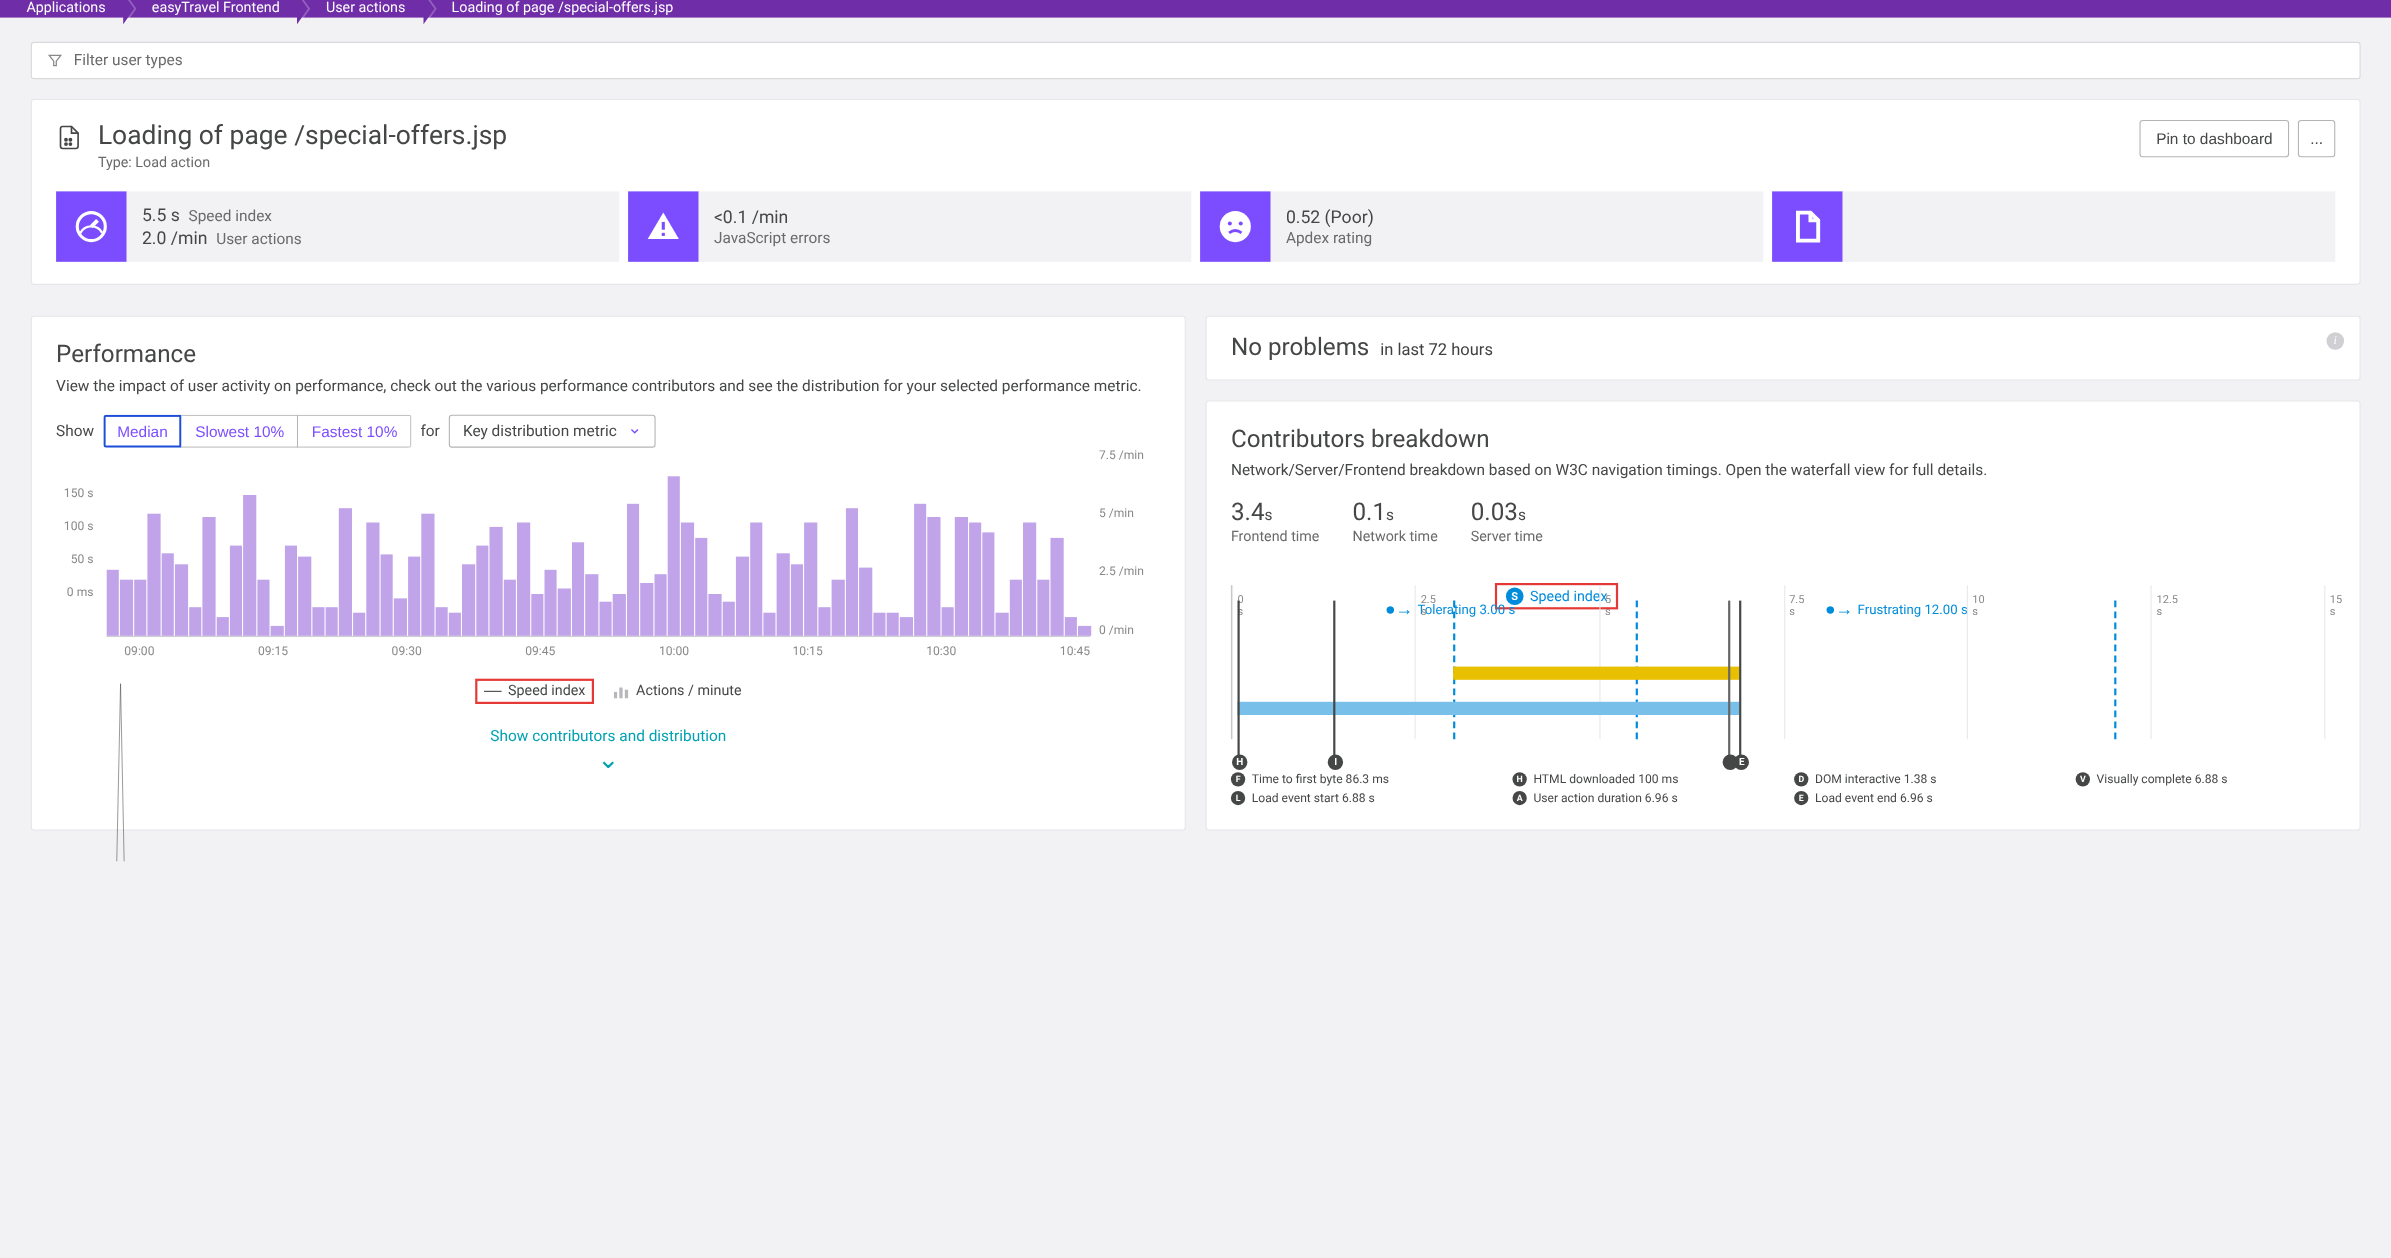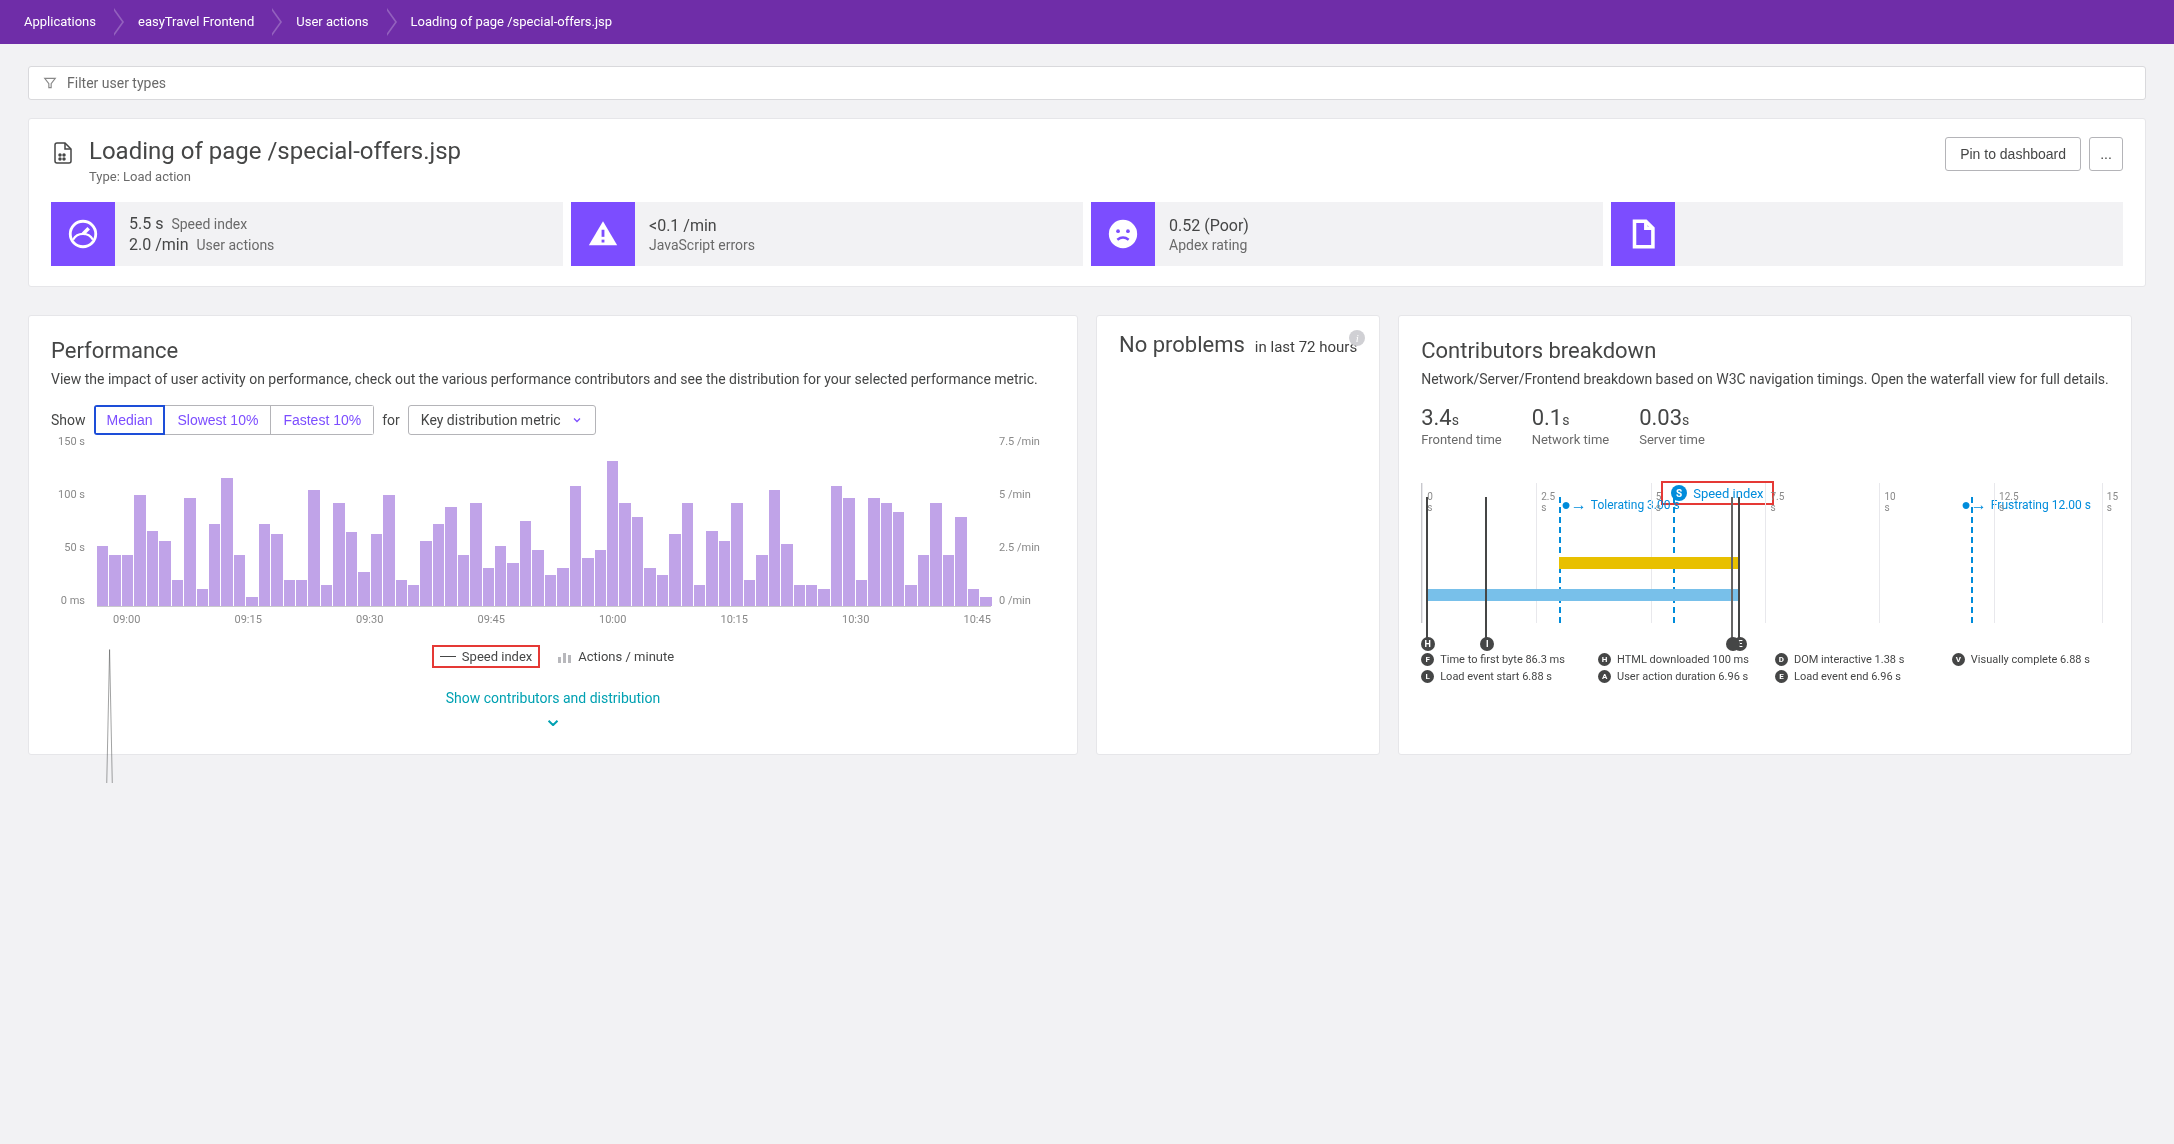--- a/index.html
+++ b/index.html
@@ -1,17 +1,17 @@
 <!DOCTYPE html>
 <html><head>
 <meta charset="utf-8">
 <style>
 * { box-sizing: border-box; margin: 0; padding: 0; }
 body { font-family: -apple-system, BlinkMacSystemFont, "Segoe UI", Roboto, sans-serif; background: #f2f2f4; color: #454646; font-size: 14px; }
-.breadcrumb-bar { background: #6f2da8; color: #fff; display: flex; align-items: center; height: 44px; padding: 0; }
+.breadcrumb-bar { background: #6f2da8; color: #fff; display: flex; align-items: center; height: 16px; padding: 0; }
 .breadcrumb-item { padding: 0 18px 0 24px; position: relative; cursor: pointer; font-size: 13px; height: 28px; line-height: 28px; }
 .breadcrumb-item::after { content: ""; position: absolute; right: -10px; top: 0; width: 0; height: 0; border-top: 14px solid transparent; border-bottom: 14px solid transparent; border-left: 10px solid rgba(255,255,255,0.25); z-index:1;}
 .breadcrumb-item::before { content: ""; position: absolute; right: -8px; top: 0; width: 0; height: 0; border-top: 14px solid transparent; border-bottom: 14px solid transparent; border-left: 10px solid #6f2da8; z-index:2;}
 .breadcrumb-item.last::after, .breadcrumb-item.last::before { display:none; }
 .page { padding: 0 28px 28px; }
 .filter-bar { background:#fff; border:1px solid #d9d9dc; border-radius:3px; padding: 8px 14px; margin-top:22px; display:flex; align-items:center; gap:10px; color:#6a6a6a; cursor:text; }
 .card { background:#fff; border:1px solid #e6e6e9; border-radius:3px; }
 .header-card { margin-top:18px; padding: 18px 22px 20px; }
 .header-top { display:flex; align-items:flex-start; justify-content:space-between; }
 .header-left { display:flex; gap:14px; align-items:flex-start; }
@@ -33,33 +33,33 @@
 .section { padding:22px; }
 .section h2 { font-size:22px; font-weight:400; color:#454646; margin-bottom:8px; }
 .section-desc { font-size:14px; color:#454646; margin-bottom:18px; }
 .controls { display:flex; align-items:center; gap:8px; }
 .seg { display:flex; border-radius:3px; overflow:hidden; }
 .seg button { border:1px solid #b4b4b8; background:#fff; padding:6px 12px; font-size:14px; cursor:pointer; color:#7c4dff; }
 .seg button + button { border-left:none; }
 .seg button.active { border:2px solid #1d4ed8; color:#7c4dff; font-weight:400; padding:5px 11px; }
 .dropdown { border:1px solid #b4b4b8; background:#fff; padding:6px 12px; display:flex; align-items:center; gap:10px; cursor:pointer; border-radius:3px; color:#454646; }
 .chart-area { position:relative; height:200px; }
-.y-axis { position:absolute; left:0; top:0; bottom:28px; width:40px; display:flex; flex-direction:column; justify-content:space-between; font-size:11px; color:#898989; text-align:right; padding-right:6px;gap:17px;}
+.y-axis { position:absolute; left:0; top:0; bottom:28px; width:40px; display:flex; flex-direction:column; justify-content:center; font-size:11px; color:#898989; text-align:right; padding-right:6px;gap:17px;}
 .y-axis-r { position:absolute; right:0; top:0; bottom:28px; width:56px; display:flex; flex-direction:column; justify-content:space-between; font-size:11px; color:#898989; }
 .plot { position:absolute; left:46px; right:64px; top:0; bottom:28px; border-bottom:1px solid #c8c8cc; }
 .x-axis { position:absolute; left:62px; right:64px; bottom:0; height:22px; display:flex; justify-content:space-between; font-size:11px; color:#898989; }
 .bars { position:absolute; inset:0; display:flex; align-items:flex-end; gap:1px; }
 .bar { flex:1; background:#c0a3e8; }
 .line-svg { position:absolute; inset:0; }
 .legend { display:flex; justify-content:center; gap:18px; margin-top:10px; font-size:13px; color:#454646; align-items:center;}
 .legend-item { display:flex; align-items:center; gap:6px; }
 .legend-box { border:2px solid #e53935; padding:2px 6px; }
 .contrib-link { color:#00a1b2; text-align:center; display:block; margin-top:22px; cursor:pointer; font-size:14px; }
 .chev-down { text-align:center; color:#00a1b2; font-size:24px; margin-top:-2px;}
-.right-col { display:flex; gap:18px; }
+.right-col { display:flex; flex-direction:column; gap:18px; }
 .noprob { padding:16px 22px; display:flex; align-items:baseline; gap:10px; position:relative;}
 .noprob h2 { font-size:22px; font-weight:400; }
 .noprob .sub { font-size:15px; color:#404040;text-align:right; }
 .info-icon { position:absolute; right:14px; top:14px; width:16px; height:16px; background:#d0d0d4; border-radius:50%; display:flex; align-items:center; justify-content:center; font-size:11px; color:#fff; font-style:italic; font-family:serif;}
 .contrib-row { display:flex; gap:30px; margin:14px 0 8px; }
 .contrib-metric .v { font-size:22px; color:#454646; }
 .contrib-metric .u { font-size:14px; color:#454646; }
 .contrib-metric .l { font-size:13px; color:#6a6a6a; margin-top:2px;}
 .speed-badge { display:inline-flex; align-items:center; gap:6px; border:2px solid #e53935; padding:2px 8px; color:#008cdb; font-size:13px; position:absolute; left:240px; top:-2px;}
 .speed-badge .dot{width:16px;height:16px;border-radius:50%;background:#008cdb;color:#fff;display:flex;align-items:center;justify-content:center;font-size:10px;font-weight:bold;}

